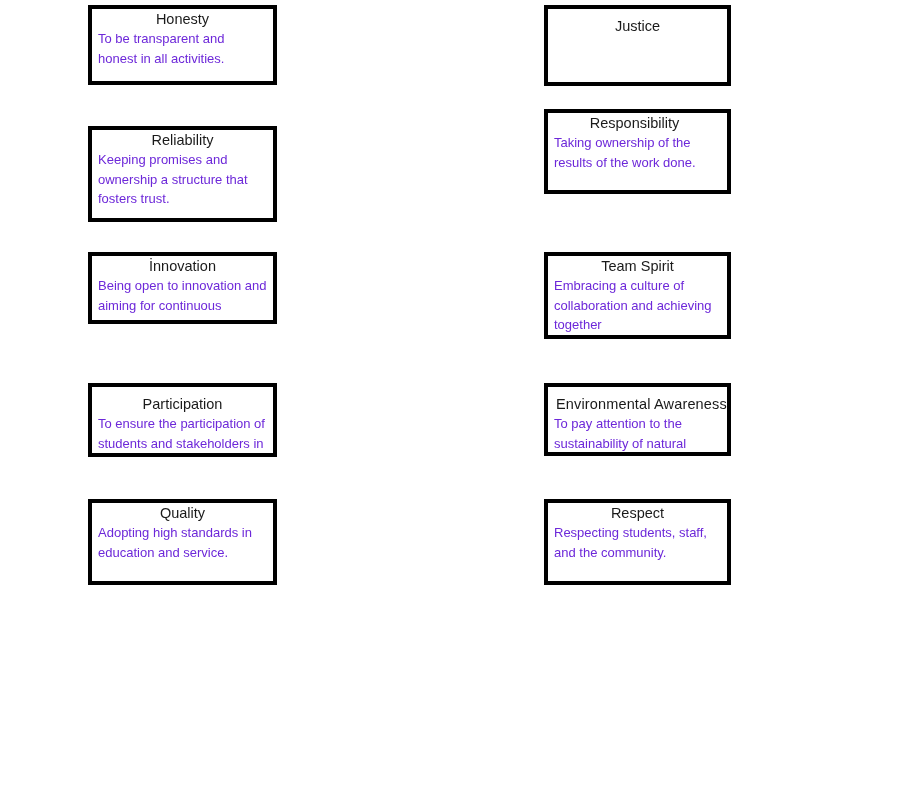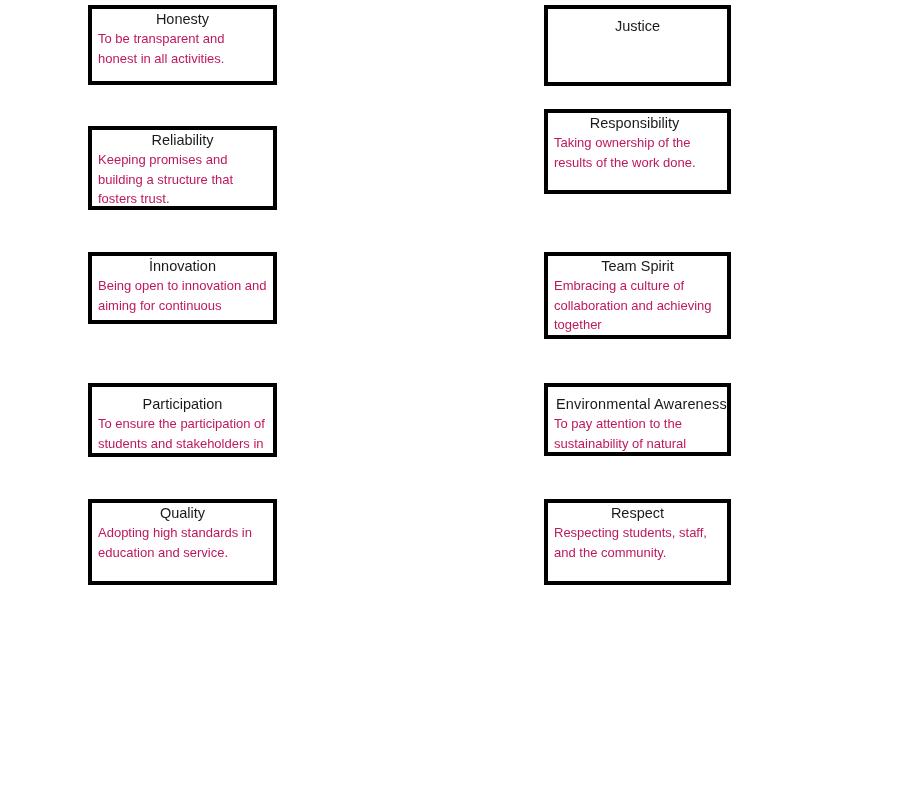--- a/index.html
+++ b/index.html
@@ -46,29 +46,29 @@
   .card-title.wide {
     text-align: left;
     padding-left: 2px;
     letter-spacing: 0.15px;
   }
   .card-desc {
     display: block;
     text-align: left;
     font-size: 13px;
     line-height: 19.5px;
-    color: #be185d;
+    color: #6d28d9;
   }
   
   .col-left  { left: 88px;  width: 189px; }
   .col-right { left: 544px; width: 187px; }
 
   
   .row-1 { top: 5px;   height: 80px; }
-  .row-2 { top: 126px; height: 84px; }
+  .row-2 { top: 126px; height: 96px; }
   .row-3 { top: 252px; height: 72px; }
   .row-4 { top: 383px; height: 74px; }
   .row-5 { top: 499px; height: 86px; }
 
   .row-1.col-right { top: 5px;   height: 81px; }
   .row-2.col-right { top: 109px; height: 85px; }
   .row-3.col-right { top: 252px; height: 87px; }
   .row-4.col-right { top: 383px; height: 73px; }
   .row-5.col-right { top: 499px; height: 86px; }
 
@@ -90,21 +90,21 @@
 
   <div class="value-card col-right row-1 tight-top">
     <div class="card-inner">
       <span class="card-title">Justice</span>
     </div>
   </div>
 
   <div class="value-card col-left row-2">
     <div class="card-inner">
       <span class="card-title">Reliability</span>
-      <span class="card-desc">Keeping promises and building a structure that fosters trust.</span>
+      <span class="card-desc">Keeping promises and ownership a structure that fosters trust.</span>
     </div>
   </div>
 
   <div class="value-card col-right row-2 nudge-title-right">
     <div class="card-inner">
       <span class="card-title">Responsibility</span>
       <span class="card-desc">Taking ownership of the results of the work done.</span>
     </div>
   </div>
 

